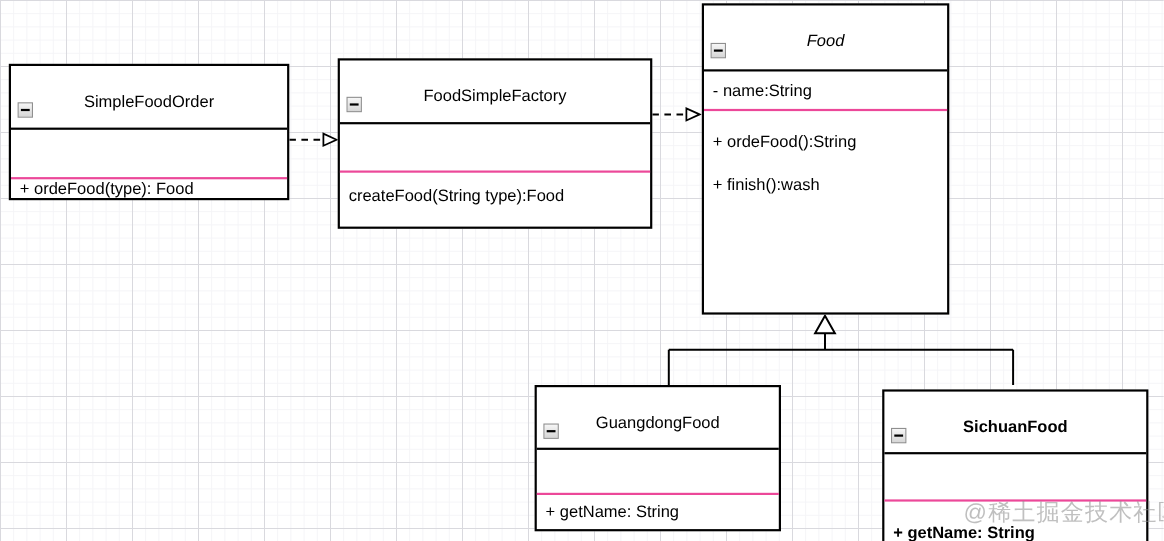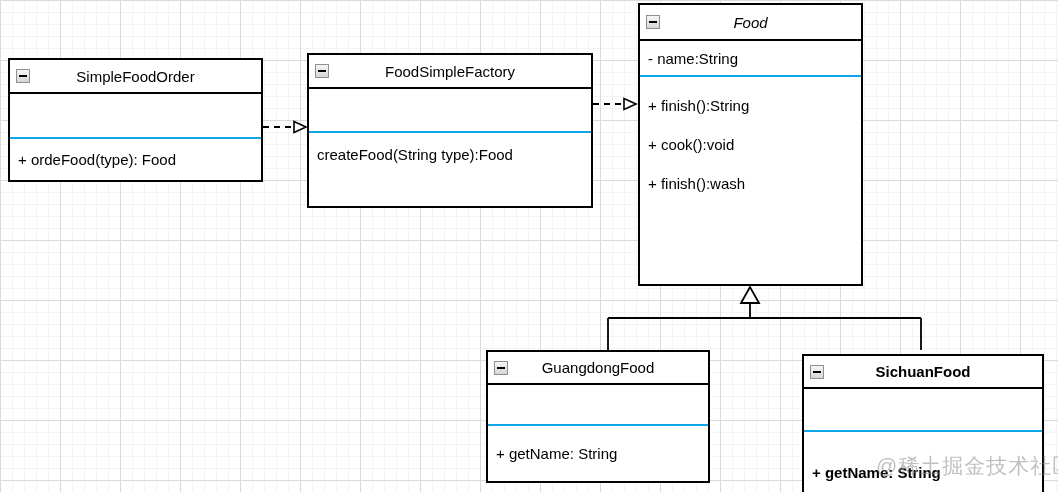--- a/index.html
+++ b/index.html
@@ -22,39 +22,39 @@
     background:#ffffff;
     border:2px solid #000000;
     display:flex;
     flex-direction:column;
     font-size:15px;
     color:#000000;
   }
   .uml-header {
     position:relative;
     display:flex;
-    align-items:center;
     justify-content:center;
     border-bottom:2px solid #000000;
     flex:0 0 auto;
+    margin-top:24px;
   }
   .uml-title { text-align:center; }
   .uml-title.abstract { font-style:italic; }
   .collapse-btn {
     position:absolute;
     left:6px; top:50%;
     transform:translateY(-50%);
     width:14px; height:14px;
     border:1px solid #8f8f8f;
     background:linear-gradient(#f6f6f6,#d6d6d6);
     display:flex; align-items:center; justify-content:center;
   }
   .collapse-btn .minus-bar { width:8px; height:2px; background:#000000; }
   .uml-attrs {
-    border-bottom:2px solid #0ea5e9;
+    border-bottom:2px solid #ec4899;
     flex:0 0 auto;
     display:flex; flex-direction:column; justify-content:center;
     padding-left:8px;
   }
   .uml-methods { flex:1 1 auto; padding-left:8px; }
   .uml-methods.centered { display:flex; align-items:center; }
   .uml-methods.toppad { padding-top:13px; }
   .uml-methods.multi { padding-top:9px; }
   .uml-methods.multi .member { line-height:39px; }
   #edges { position:absolute; left:0; top:0; pointer-events:none; }
@@ -122,22 +122,21 @@
     <div class="uml-header" style="height:36px;">
       <span class="collapse-btn">
           <span class="minus-bar"></span>
         </span>
       <span class="uml-title abstract">Food</span>
     </div>
     <div class="uml-attrs" style="height:36px;">
       <span class="member">- name:String</span>
     </div>
     <div class="uml-methods multi">
-      <div class="member">+ finish():String</div>
-      <div class="member">+ cook():void</div>
+      <div class="member">+ ordeFood():String</div>
       <div class="member">+ finish():wash</div>
     </div>
   </div>
 
   <div class="uml-class" style="left:486px; top:350px; width:224px; height:133px;">
     <div class="uml-header" style="height:33px;">
       <span class="collapse-btn">
           <span class="minus-bar"></span>
         </span>
       <span class="uml-title">GuangdongFood</span>

